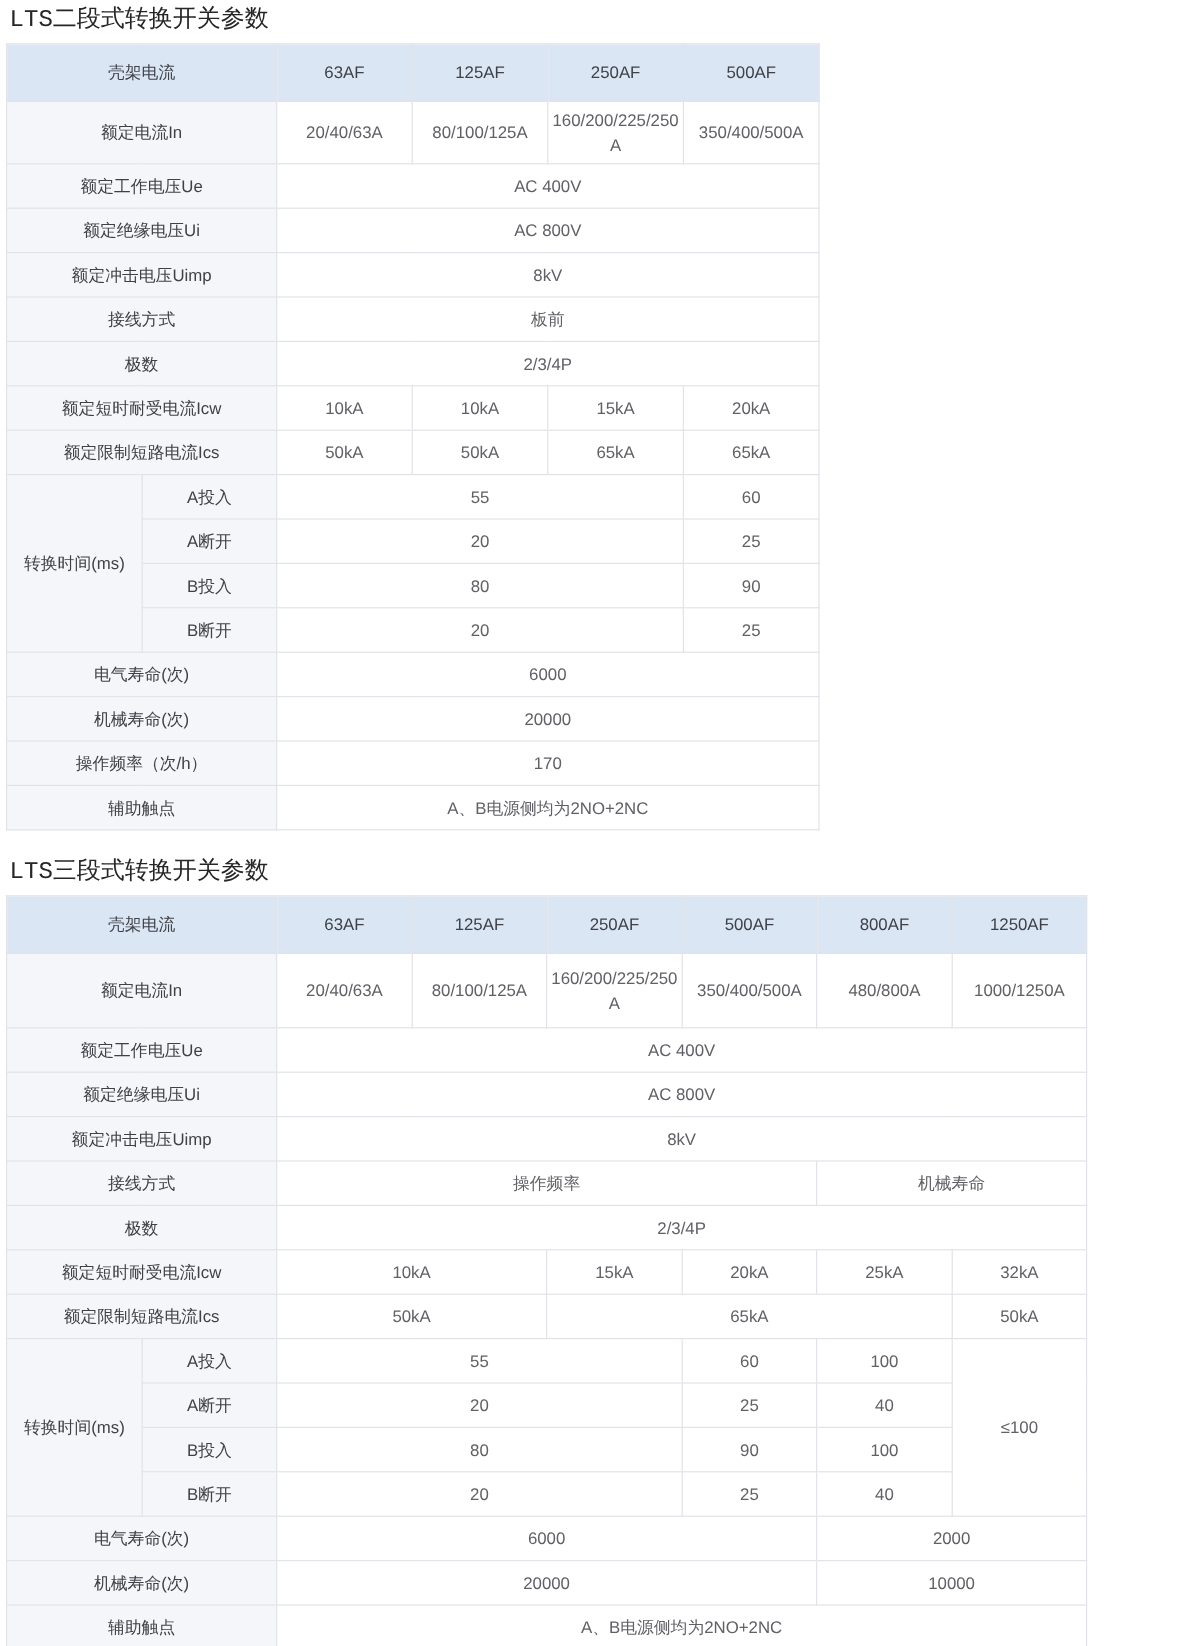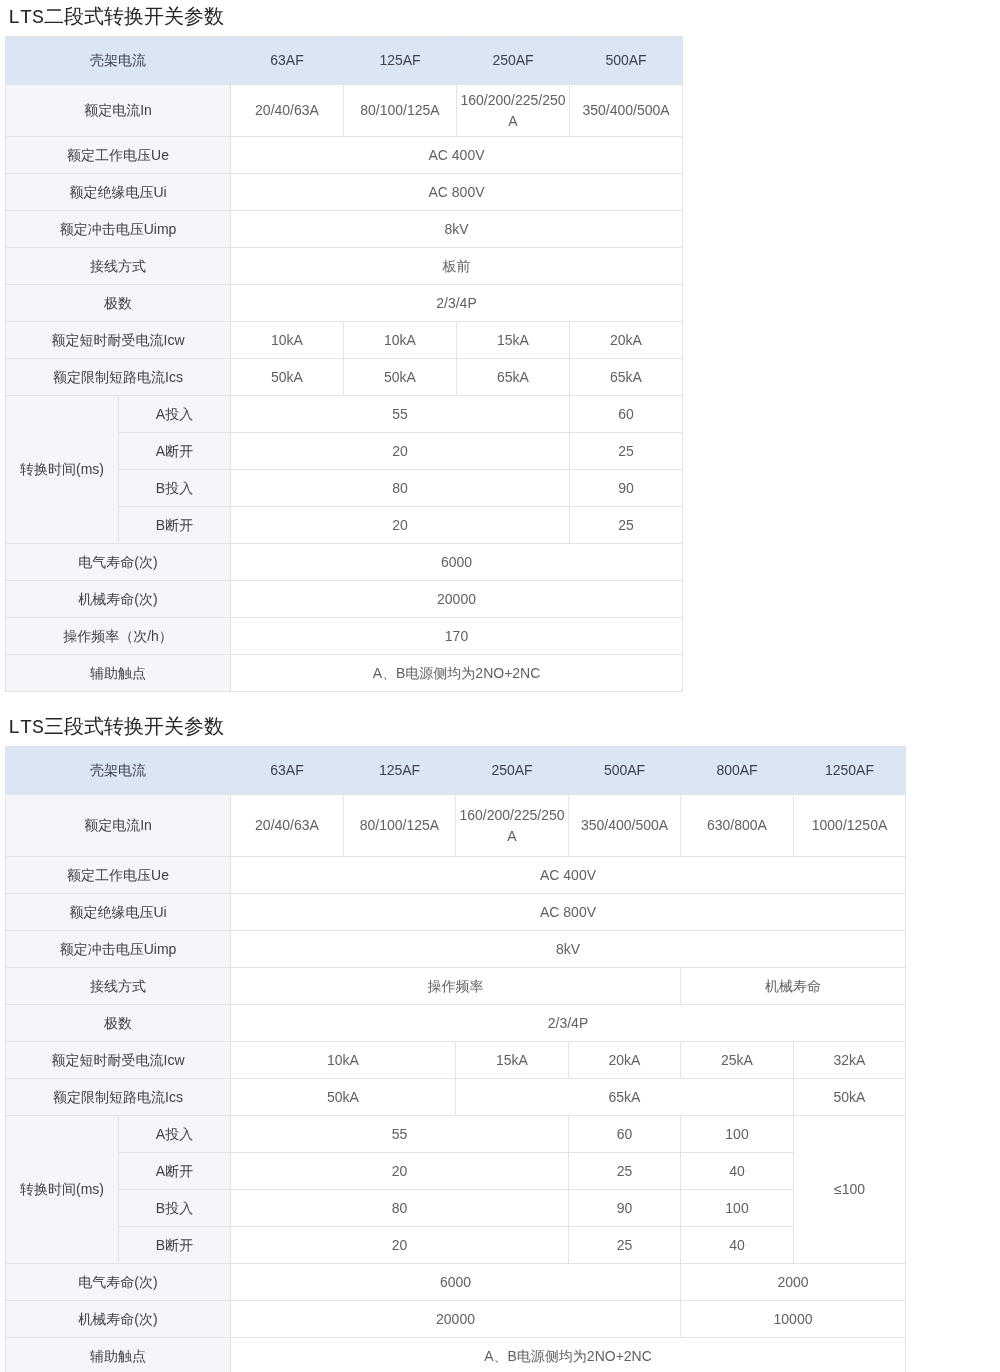--- a/index.html
+++ b/index.html
@@ -199,21 +199,21 @@
         <td>800AF</td>
         <td>1250AF</td>
       </tr>
 
       <tr class="h62">
         <td class="lbl" colspan="2">额定电流In</td>
         <td class="brk">20/40/63A</td>
         <td class="brk">80/100/125A</td>
         <td class="brk">160/200/225/250A</td>
         <td class="brk">350/400/500A</td>
-        <td class="brk">630/800A</td>
+        <td class="brk">480/800A</td>
         <td class="brk">1000/1250A</td>
       </tr>
 
       <tr class="h37">
         <td class="lbl" colspan="2">额定工作电压Ue</td>
         <td colspan="6">AC 400V</td>
       </tr>
 
       <tr class="h37">
         <td class="lbl" colspan="2">额定绝缘电压Ui</td>

